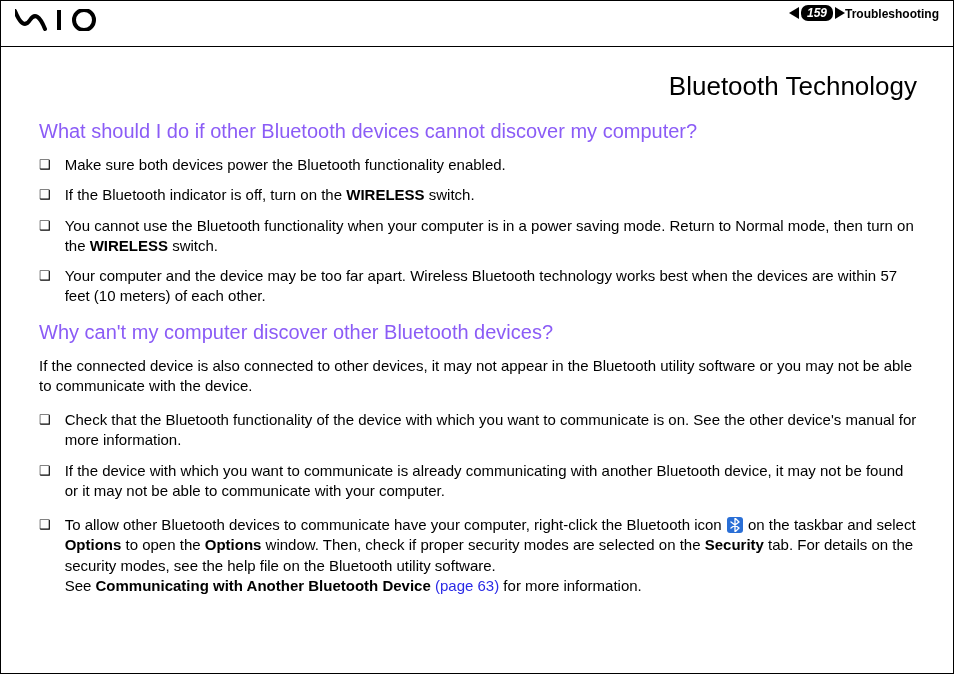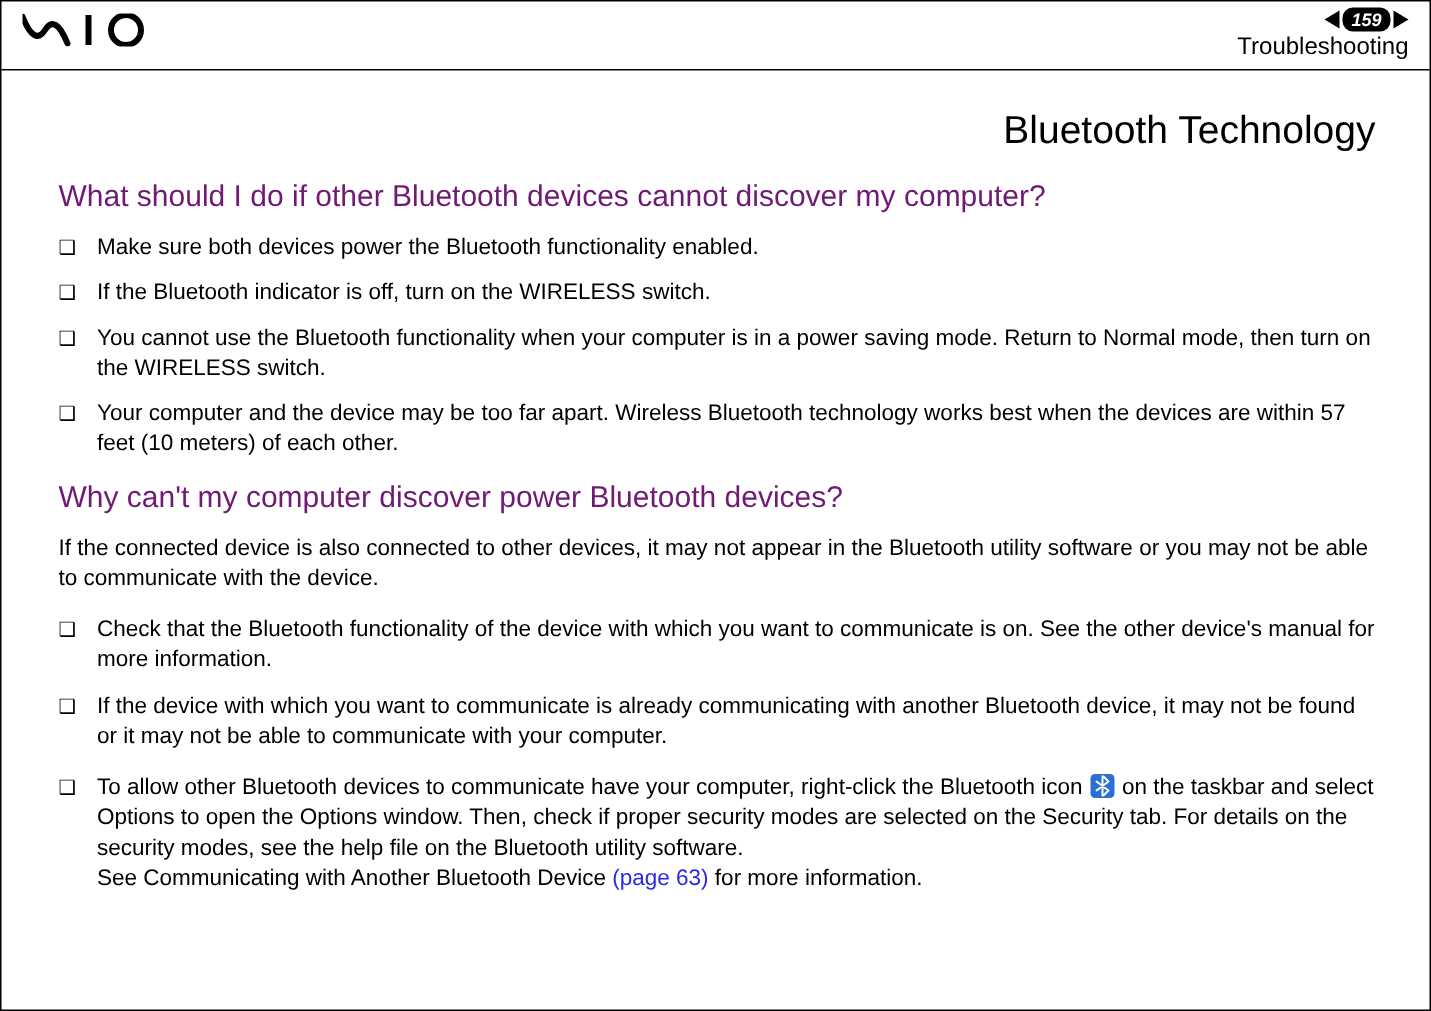--- a/index.html
+++ b/index.html
@@ -29,21 +29,21 @@
   }
   .vaio-logo {
     letter-spacing: 2px;
     font-weight: bold;
     font-size: 24px;
     font-family: Arial, sans-serif;
     margin-top: 2px;
   }
   .pager {
     display: flex;
-    flex-direction: column;
+    flex-direction: row;
     align-items: flex-end;
     margin-top: -2px;
   }
   .page-nav {
     display: flex;
     align-items: center;
     gap: 2px;
   }
   .arrow-left, .arrow-right {
     width: 0; height: 0;
@@ -55,37 +55,37 @@
   .page-number {
     background: #000;
     color: #fff;
     font-style: italic;
     font-weight: bold;
     font-size: 12px;
     padding: 1px 6px;
     border-radius: 7px;
   }
   .section-label {
-    font-weight: normal;
-    font-size: 16px;
+    font-weight: bold;
+    font-size: 12px;
     margin-top: 2px;
   }
   .content {
     padding: 24px 36px 18px 38px;
     flex: 1;
   }
   h1.title {
     font-size: 26px;
     font-weight: normal;
     margin-bottom: 18px;
     color: #000;
     text-align: right;
   }
   h2.question {
-    color: #701a75;
+    color: #8b5cf6;
     font-size: 20px;
     font-weight: normal;
     margin-bottom: 12px;
     margin-top: 6px;
   }
   .bullets {
     list-style: none;
     margin-bottom: 14px;
   }
   .bullets li {
@@ -110,21 +110,21 @@
     align-items: center;
     justify-content: center;
     width: 16px;
     height: 16px;
     background: #2a6fd6;
     border-radius: 3px;
     vertical-align: -2px;
     margin: 0 1px;
   }
   .bt-icon svg { width: 10px; height: 14px; }
-  b { font-weight: normal; }
+  b { font-weight: bold; }
   .link-page { color: #2a2ae6; font-weight: normal; }
 </style>
 </head>
 <body>
 
 <div class="page">
   <div class="header">
     <div class="vaio-logo">
       <svg width="90" height="22" viewBox="0 0 90 22">
         <path d="M 0 2 Q 8 22 15 11 Q 22 0 30 20" stroke="#000" stroke-width="4" fill="none" stroke-linecap="round"></path>
@@ -158,21 +158,21 @@
       <li>
         <span class="bullet-marker">❑</span>
         <span><span>You cannot use the Bluetooth functionality when your computer is in a power saving mode. Return to Normal mode, then turn on the </span><b>WIRELESS</b><span> switch.</span></span>
       </li>
       <li>
         <span class="bullet-marker">❑</span>
         <span><span>Your computer and the device may be too far apart. Wireless Bluetooth technology works best when the devices are within 57 feet (10 meters) of each other.</span></span>
       </li>
     </ul>
 
-    <h2 class="question">Why can't my computer discover power Bluetooth devices?</h2>
+    <h2 class="question">Why can't my computer discover other Bluetooth devices?</h2>
     <p class="para">If the connected device is also connected to other devices, it may not appear in the Bluetooth utility software or you may not be able to communicate with the device.</p>
 
     <ul class="bullets">
       <li>
         <span class="bullet-marker">❑</span>
         <span><span>Check that the Bluetooth functionality of the device with which you want to communicate is on. See the other device's manual for more information.</span></span>
       </li>
       <li>
         <span class="bullet-marker">❑</span>
         <span><span>If the device with which you want to communicate is already communicating with another Bluetooth device, it may not be found or it may not be able to communicate with your computer.</span></span>

